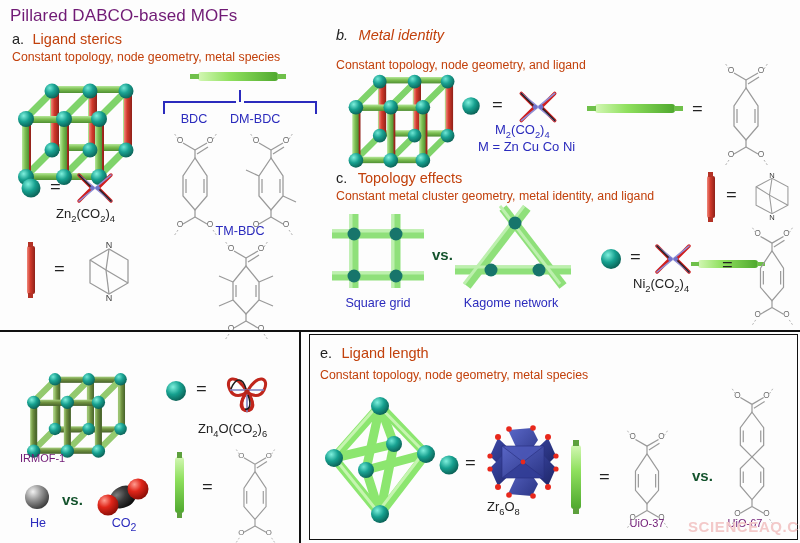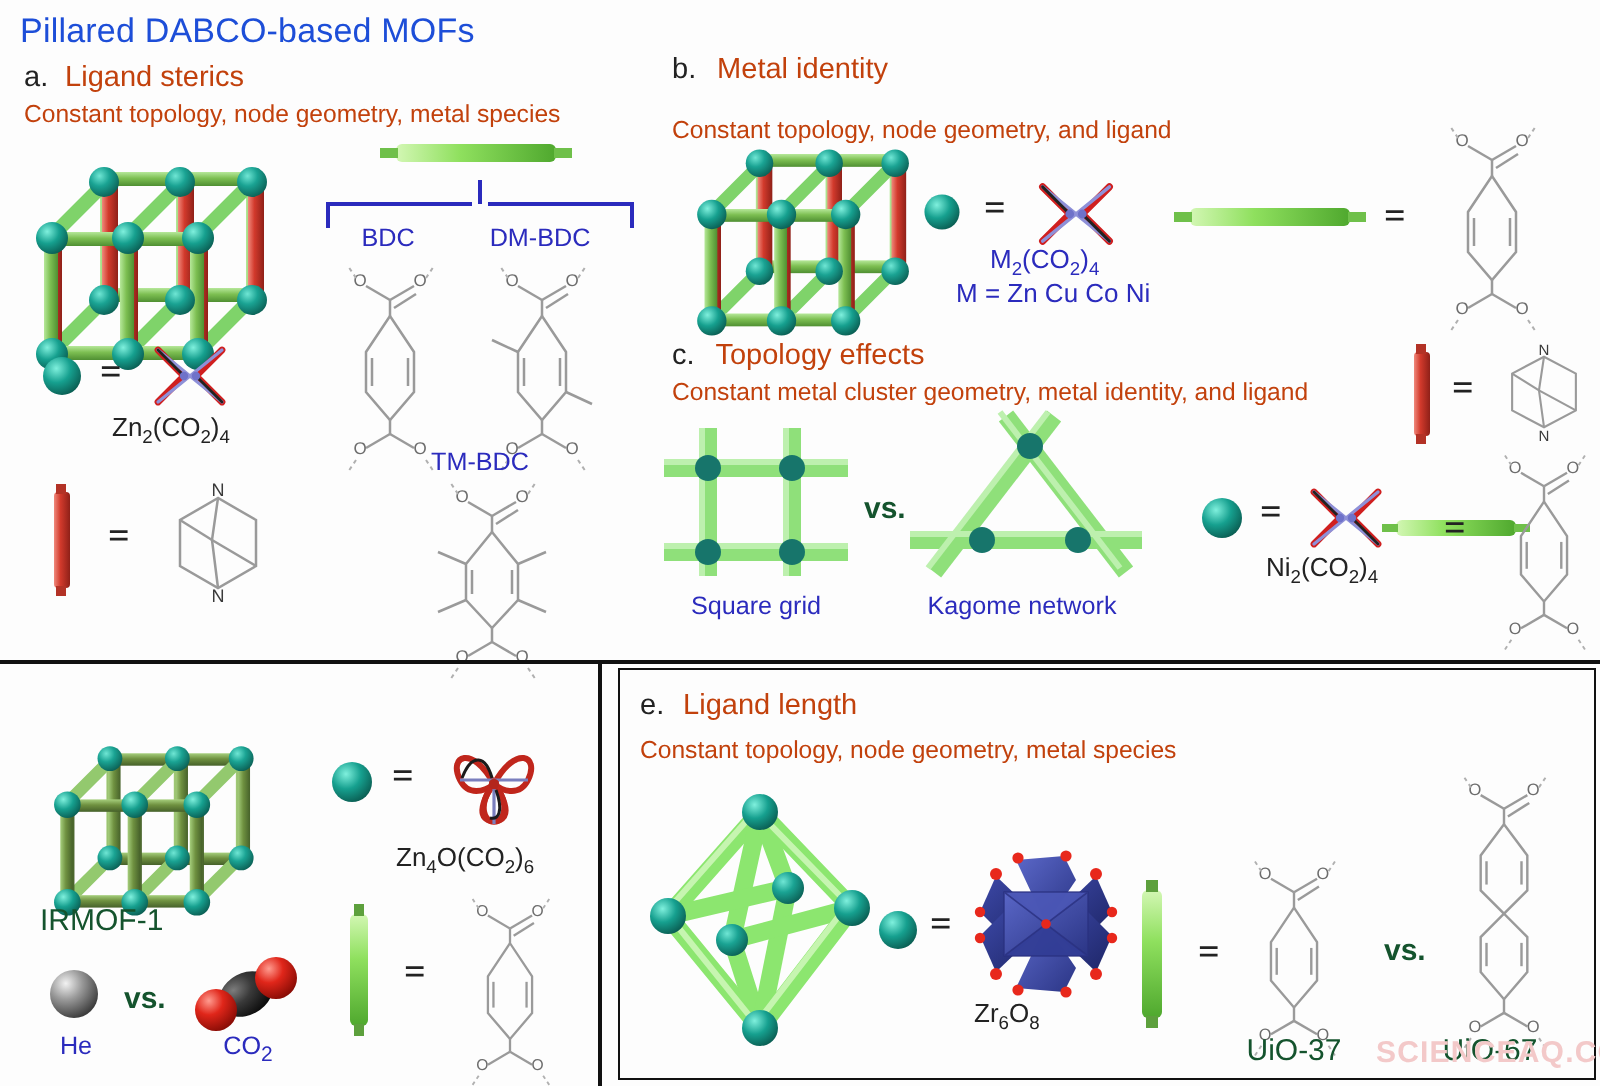--- a/index.html
+++ b/index.html
@@ -1,25 +1,25 @@
 <!DOCTYPE html>
 <html><head>
 <meta charset="utf-8">
 <style>
   html,body{margin:0;padding:0;background:#fff;}
   body{width:800px;height:543px;overflow:hidden;
        font-family:"Liberation Sans","DejaVu Sans",sans-serif;color:#1a1a1a;}
   #fig{position:relative;width:800px;height:543px;background:#fdfdfd;}
   .abs{position:absolute;}
-  .ttl{font-size:17px;color:#1d4ed8;letter-spacing:.1px;}
+  .ttl{font-size:17px;color:#701a75;letter-spacing:.1px;}
   .pl{font-size:14.5px;color:#c2410c;font-weight:400;}
   .plet{font-size:14.5px;color:#222;}
   .sub{font-size:12.3px;color:#c2410c;}
   .cap{font-size:12.6px;color:#2b2bbd;}
-  .capd{font-size:15px;color:#14532d;}
+  .capd{font-size:11px;color:#701a75;}
   .eq{font-size:19px;color:#222;font-weight:700;font-family:"Liberation Serif",serif;}
   .vs{font-size:15px;color:#14532d;font-weight:700;}
   .frm{font-size:13px;color:#2b2bbd;}
   .frmk{font-size:13px;color:#222;}
   .frm sub,.frmk sub{font-size:.72em;}
   .hr{background:#111;}
   .wm{font-size:15px;color:#f3c9c9;letter-spacing:.6px;font-weight:600;}
   svg{display:block;overflow:visible;}
   .lnk{stroke:#9a9a9a;stroke-width:1.25;fill:none;}
   .atl{font-size:8.5px;fill:#6d6d6d;font-family:"Liberation Sans",sans-serif;}
@@ -178,21 +178,21 @@
   <svg class="abs" style="left:188px;top:68px;" width="100" height="18" viewBox="0 0 100 18">
     <rect x="10" y="4" width="80" height="9" rx="3" fill="url(#ltGrnRodV)"></rect>
     <rect x="2" y="6" width="9" height="5" fill="#6fc04a"></rect>
     <rect x="89" y="6" width="9" height="5" fill="#6fc04a"></rect>
   </svg>
   <svg class="abs" style="left:160px;top:90px;" width="160" height="26" viewBox="0 0 160 26">
     <path d="M4 24 L4 12 L76 12 M84 12 L156 12 L156 24" stroke="#2b2bbd" stroke-width="2" fill="none"></path>
     <path d="M80 0 L80 12" stroke="#2b2bbd" stroke-width="2" fill="none"></path>
   </svg>
   <div class="abs cap" style="left:166px;top:112px;width:56px;text-align:center;">BDC</div>
-  <div class="abs cap" style="left:230px;top:112px;width:80px;text-align:center;">DM-BDC</div>
+  <div class="abs cap" style="left:230px;top:112px;width:80px;text-align:left;">DM-BDC</div>
 
   <svg class="abs" style="left:168px;top:130px;" width="54" height="92" viewBox="0 0 54 92">
     <g class="lnk">
       <path d="M27 28 L15 46 L15 66 L27 80 L39 66 L39 46 Z"></path>
       <path d="M18 49 L18 63"></path>
         <path d="M36 49 L36 63"></path>
       <path d="M27 28 L27 20"></path>
       <path d="M27 20 L15 13"></path>
         <path d="M27 20 L39 13"></path>
       <path d="M29 24 L40 17"></path>
@@ -262,21 +262,21 @@
     <text class="atl" x="25" y="91" text-anchor="middle">O</text>
     <text class="atl" x="55" y="91" text-anchor="middle">O</text>
     <g class="dsh">
         <path d="M23 7 L19 1"></path>
         <path d="M58 7 L62 1"></path>
         <path d="M23 94 L19 100"></path>
         <path d="M58 94 L62 100"></path>
       </g>
   </svg>
 
-  <div class="abs" style="left:336px;top:26px;">
+  <div class="abs" style="left:336px;top:26px;font-style:italic;">
     <span class="plet">b.</span>
     <span class="pl" style="margin-left:6px;">Metal identity</span>
   </div>
   <div class="abs sub" style="left:336px;top:46px;margin-top:12px;">Constant topology, node geometry, and ligand</div>
 
   <svg class="abs" style="left:340px;top:66px;" width="140" height="110" viewBox="0 0 150 120">
     <g>
       <g transform="translate(28,-12)">
         <rect x="14" y="24" width="76" height="7" fill="url(#grnRod)"></rect>
         <rect x="14" y="82" width="76" height="7" fill="url(#grnRod)"></rect>

